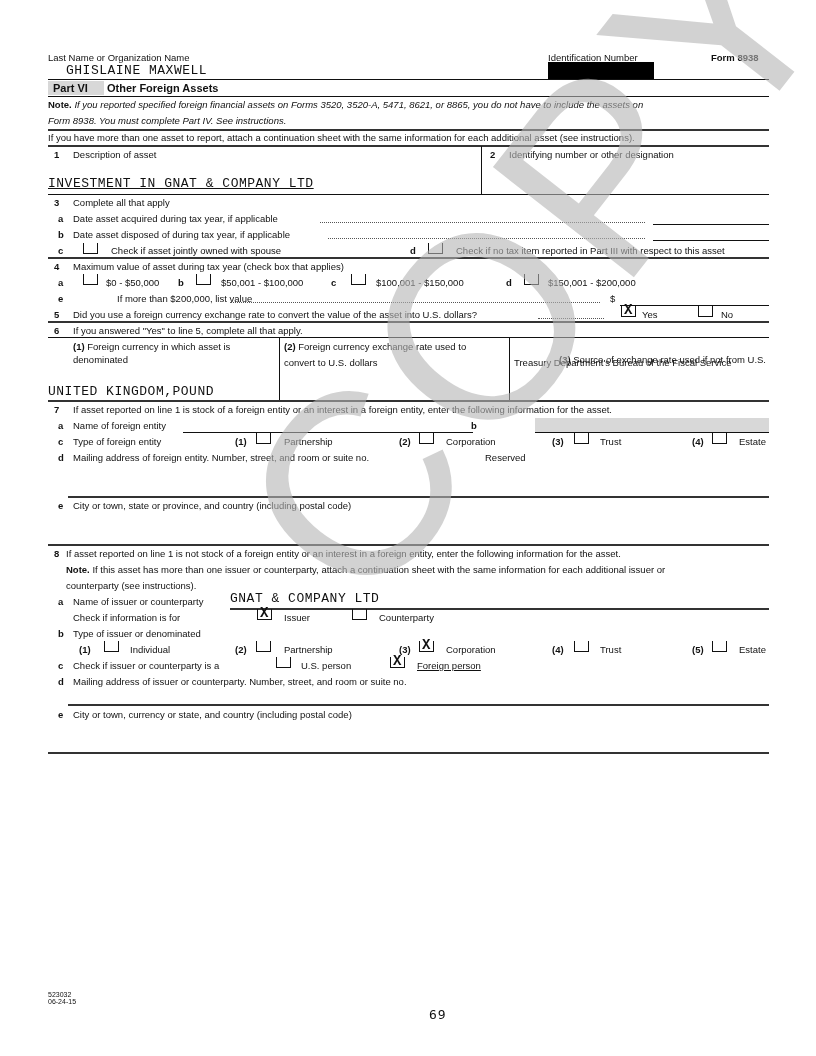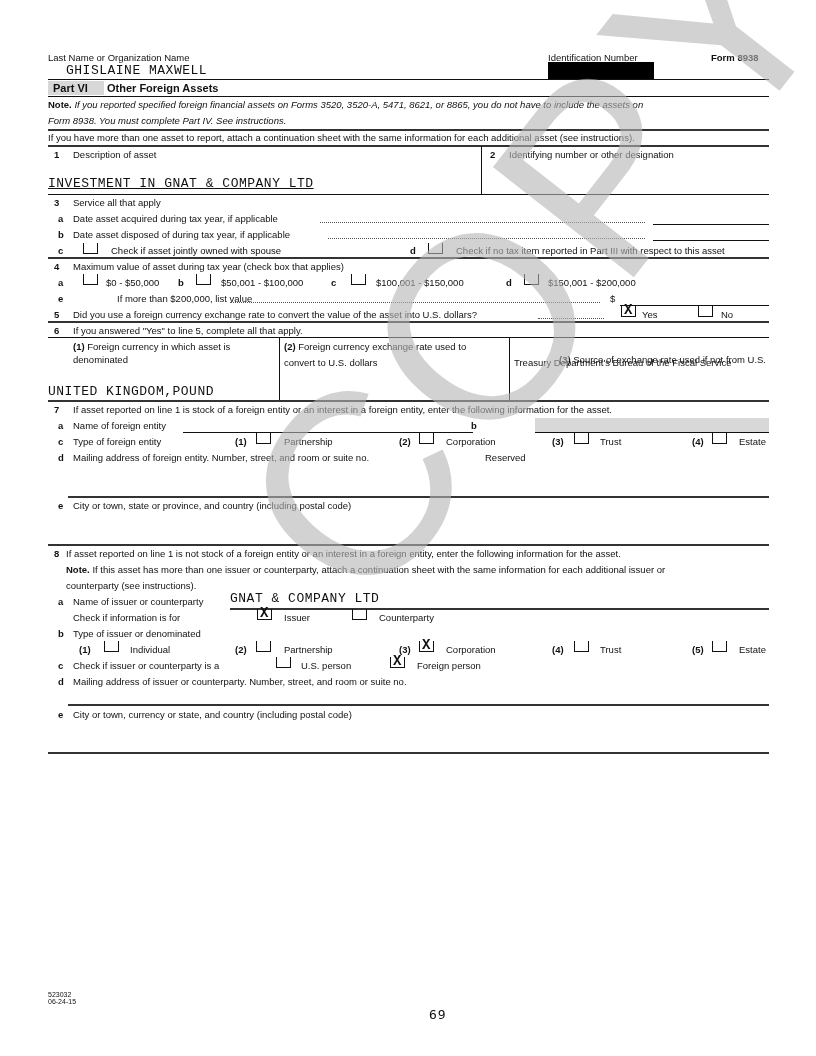--- a/index.html
+++ b/index.html
@@ -47,21 +47,21 @@
 
 <div class="t num" style="left:54px;top:149px;">1</div>
 <div class="t" style="left:73px;top:149px;">Description of asset</div>
 <div class="t mono" style="left:48px;top:178px;text-decoration:underline;">INVESTMENT IN GNAT &amp; COMPANY LTD</div>
 <div class="vl" style="left:481px;top:146px;height:48px;"></div>
 <div class="t num" style="left:490px;top:149px;">2</div>
 <div class="t" style="left:509px;top:149px;">Identifying number or other designation</div>
 <div class="hl thin" style="top:194px;"></div>
 
 <div class="t num" style="left:54px;top:197px;">3</div>
-<div class="t" style="left:73px;top:197px;">Service all that apply</div>
+<div class="t" style="left:73px;top:197px;">Complete all that apply</div>
 <div class="t num" style="left:58px;top:213px;">a</div>
 <div class="t" style="left:73px;top:213px;">Date asset acquired during tax year, if applicable</div>
 <div class="dots" style="left:320px;top:222px;width:325px;"></div>
 <div class="uline" style="left:653px;top:224px;width:116px;"></div>
 <div class="t num" style="left:58px;top:229px;">b</div>
 <div class="t" style="left:73px;top:229px;">Date asset disposed of during tax year, if applicable</div>
 <div class="dots" style="left:328px;top:238px;width:317px;"></div>
 <div class="uline" style="left:653px;top:240px;width:116px;"></div>
 <div class="t num" style="left:58px;top:245px;">c</div>
 <div class="cb" style="left:83px;top:243px;"></div>
@@ -172,21 +172,21 @@
 <div class="cb" style="left:574px;top:641px;"></div>
 <div class="t" style="left:600px;top:644px;">Trust</div>
 <div class="t b" style="left:692px;top:644px;">(5)</div>
 <div class="cb" style="left:712px;top:641px;"></div>
 <div class="t" style="left:739px;top:644px;">Estate</div>
 <div class="t num" style="left:58px;top:660px;">c</div>
 <div class="t" style="left:73px;top:660px;">Check if issuer or counterparty is a</div>
 <div class="cb" style="left:276px;top:657px;"></div>
 <div class="t" style="left:301px;top:660px;">U.S. person</div>
 <div class="cb x" style="left:390px;top:657px;"></div>
-<div class="t" style="left:417px;top:660px;">Foreign person</div>
+<div class="t" style="left:417px;top:660px;text-decoration:underline;">Foreign person</div>
 <div class="t num" style="left:58px;top:676px;">d</div>
 <div class="t" style="left:73px;top:676px;text-align:right;">Mailing address of issuer or counterparty. Number, street, and room or suite no.</div>
 <div class="abs" style="left:68px;top:704px;width:701px;height:1.5px;background:#333;"></div>
 <div class="t num" style="left:58px;top:709px;">e</div>
 <div class="t" style="left:73px;top:709px;">City or town, currency or state, and country (including postal code)</div>
 <div class="hl thick" style="top:752px;"></div>
 
 <div class="watermark">COPY</div>
 
 <div class="t" style="left:48px;top:991px;font-size:7px;line-height:8px;">523032</div>

